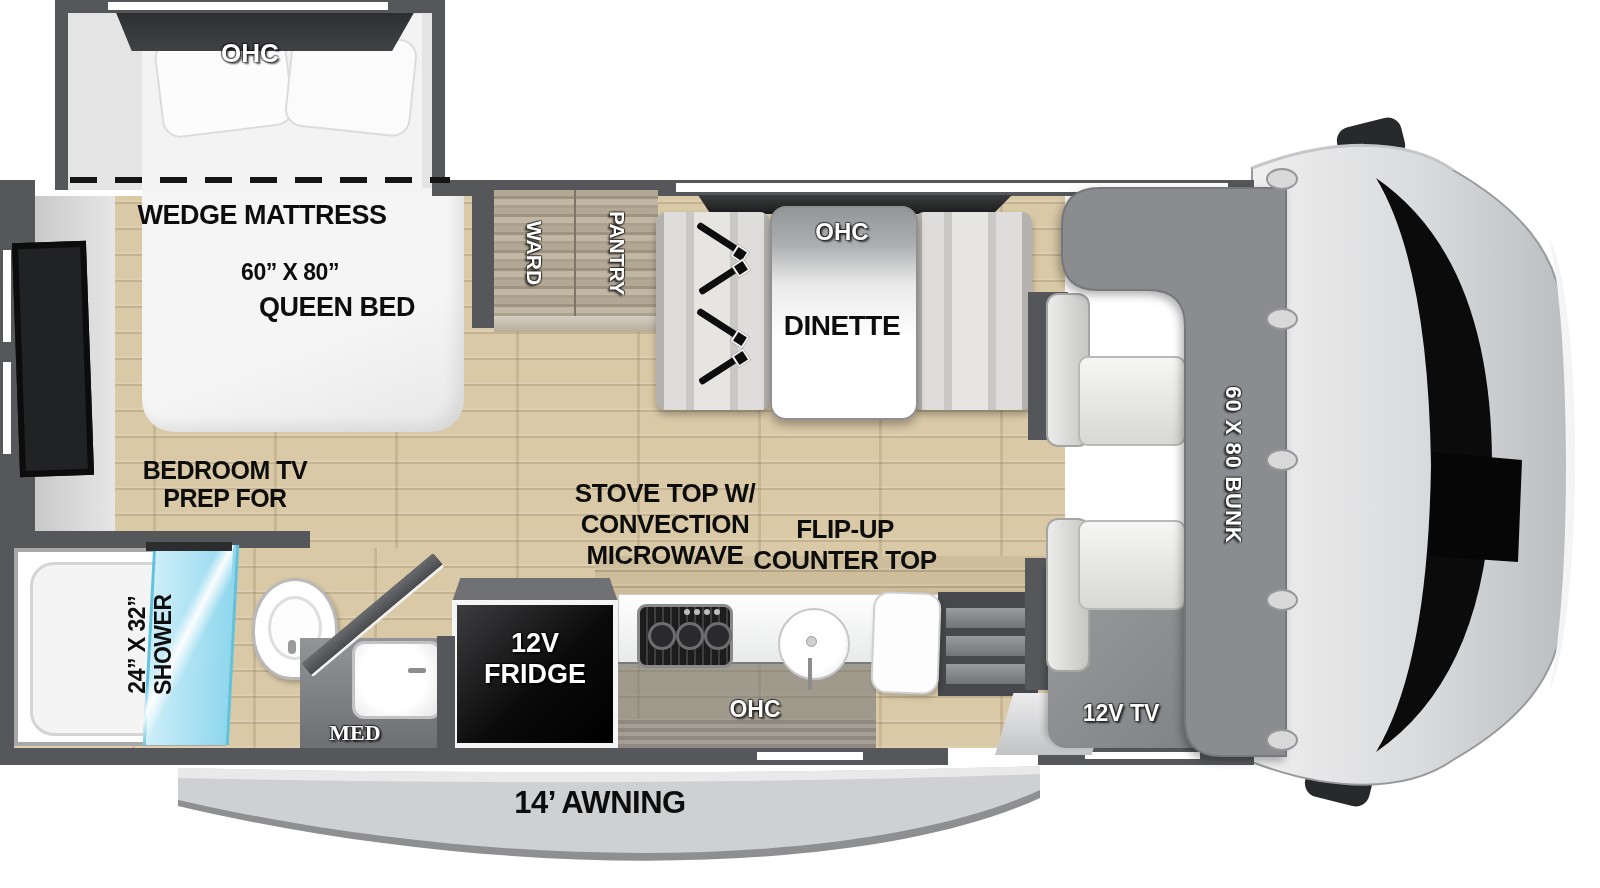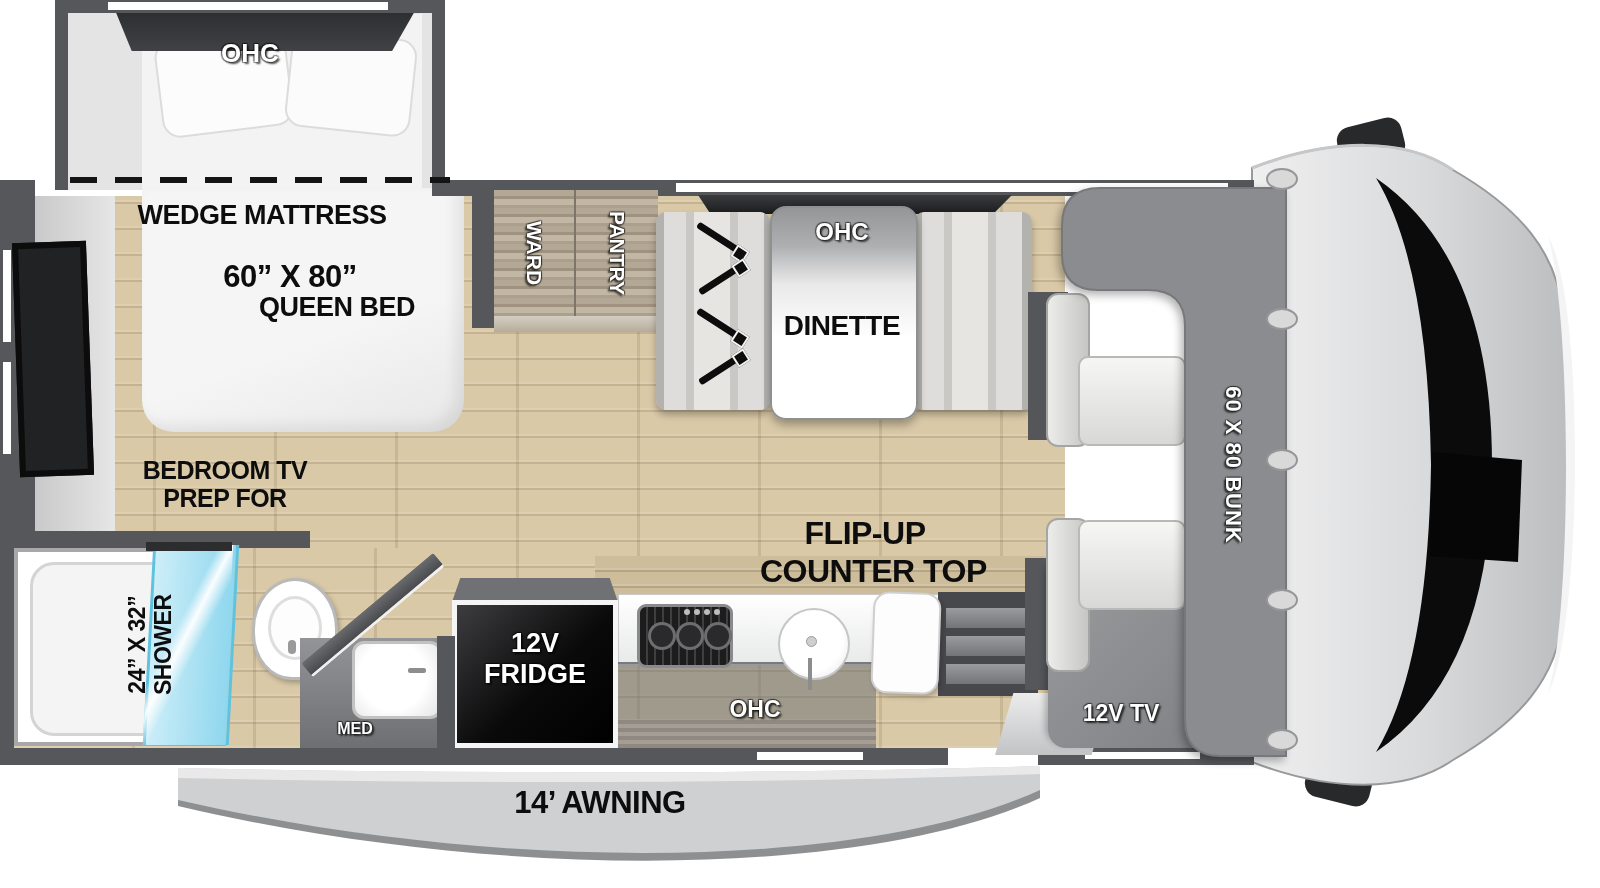--- a/index.html
+++ b/index.html
@@ -72,21 +72,21 @@
   <div class="abs" style="left:108px;top:2px;width:280px;height:8px;z-index:7;background:#ffffff;"></div>
 
   <div class="abs" style="left:70px;top:177px;width:380px;height:6px;z-index:8;background:repeating-linear-gradient(90deg,#141414 0 27px,transparent 27px 45px);"></div>
 
   <div class="abs wall" style="left:0;top:180px;width:35px;height:352px;z-index:6;"></div>
   <div class="abs" style="left:3px;top:250px;width:8px;height:92px;z-index:7;background:#ffffff;"></div>
   <div class="abs" style="left:3px;top:362px;width:8px;height:92px;z-index:7;background:#ffffff;"></div>
   <div class="abs" style="left:16px;top:242px;width:62px;height:222px;z-index:7;background:#212224;border:6px solid #0c0c0d;transform:rotate(-2deg);"></div>
 
   <div class="abs t" style="left:117px;top:200px;width:290px;z-index:20;font-size:27px;"><span>WEDGE MATTRESS</span></div>
-  <div class="abs t" style="left:165px;top:260px;width:250px;z-index:20;font-size:31px;"><span>60” X 80”</span></div>
+  <div class="abs t" style="left:165px;top:260px;width:250px;z-index:20;font-size:23px;"><span>60” X 80”</span></div>
   <div class="abs t" style="left:165px;top:292px;width:250px;z-index:20;font-size:27px;text-align:right;"><span>QUEEN BED</span></div>
   <div class="abs t" style="left:110px;top:456px;width:230px;z-index:20;font-size:25px;">
     <div>BEDROOM TV</div>
       <div>PREP FOR</div>
   </div>
 
   <div class="abs wall" style="left:432px;top:180px;width:822px;height:16px;z-index:6;"></div>
   <div class="abs" style="left:676px;top:183px;width:552px;height:9px;z-index:7;background:#ffffff;"></div>
 
   <div class="abs wall" style="left:472px;top:188px;width:22px;height:140px;z-index:6;"></div>
@@ -143,21 +143,21 @@
   <div class="abs" style="left:252px;top:578px;width:80px;height:96px;z-index:7;background:#ffffff;border:3px solid #b9b9b9;border-radius:50% 50% 46% 46%;box-shadow:2px 3px 5px rgba(0,0,0,.25);"></div>
   <div class="abs" style="left:268px;top:596px;width:48px;height:58px;z-index:8;background:#fdfdfd;border:3px solid #dedede;border-radius:50%;"></div>
   <div class="abs" style="left:288px;top:640px;width:8px;height:14px;z-index:9;background:#9a9a9a;border-radius:4px;"></div>
 
   <div class="abs" style="left:287px;top:606px;width:172px;height:15px;z-index:9;transform:rotate(-40deg);
        background:linear-gradient(180deg,#6a6b6e,#474say84b4e);background:linear-gradient(180deg,#6a6b6e,#4a4b4e);border-radius:3px;border-bottom:3px solid #f0f0f0;"></div>
 
   <div class="abs" style="left:300px;top:638px;width:152px;height:110px;z-index:8;background:linear-gradient(180deg,#939497,#6e6f72);"></div>
   <div class="abs" style="left:352px;top:641px;width:84px;height:72px;z-index:9;background:radial-gradient(circle at 45% 45%,#ffffff 55%,#e4e4e4);border:3px solid #c2c2c2;border-radius:12px;"></div>
   <div class="abs" style="left:408px;top:668px;width:18px;height:5px;z-index:10;background:#8d8d8f;border-radius:2px;"></div>
-  <div class="abs tw" style="left:320px;top:720px;width:70px;z-index:10;font-size:16px;text-align:center;"><span>MED</span></div>
+  <div class="abs tw" style="left:320px;top:720px;width:70px;z-index:10;font-size:22px;text-align:center;font-family:Liberation Serif, serif;"><span>MED</span></div>
   <div class="abs wall" style="left:437px;top:636px;width:18px;height:112px;z-index:9;"></div>
 
   <div class="abs" style="left:595px;top:556px;width:450px;height:46px;z-index:6;background-color:#cdbd9b;
        background-image:repeating-linear-gradient(0deg,rgba(255,255,255,.12) 0 2px,transparent 2px 14px,rgba(110,90,60,.25) 14px 16px);"></div>
 
   <div class="abs" style="left:452px;top:578px;width:166px;height:24px;z-index:7;background:#707174;clip-path:polygon(5% 0,95% 0,100% 100%,0 100%);"></div>
   <div class="abs" style="left:452px;top:600px;width:166px;height:148px;z-index:8;box-sizing:border-box;border:5px solid #f5f5f5;
        background:linear-gradient(135deg,#3d3d3f 0%,#0a0a0b 55%,#000 100%);"></div>
   <div class="abs tw" style="left:462px;top:628px;width:146px;z-index:9;font-size:27px;text-align:center;line-height:1.15;">
     <div>12V</div>
@@ -222,21 +222,26 @@
   <div class="abs" style="left:757px;top:752px;width:106px;height:8px;z-index:7;background:#ffffff;"></div>
   <div class="abs" style="left:1085px;top:752px;width:115px;height:7px;z-index:7;background:#ffffff;"></div>
 
   <svg class="abs" style="left:170px;top:760px;z-index:4;" width="880" height="128" viewBox="0 0 880 128">
     <path d="M 8,14 C 300,20 600,20 870,12 L 870,38 C 700,116 340,124 8,46 Z" fill="#8e8f91"></path>
     <path d="M 8,8 C 300,14 600,14 870,6 L 870,30 C 700,108 340,116 8,40 Z" fill="#cfd0d2"></path>
     <path d="M 8,8 C 300,14 600,14 870,6 L 870,14 C 600,24 300,24 8,18 Z" fill="#e9e9ea"></path>
   </svg>
   <div class="abs t" style="left:450px;top:786px;width:300px;z-index:20;font-size:31px;"><span>14’ AWNING</span></div>
 
-  <div class="abs t" style="left:760px;top:514px;width:210px;z-index:20;font-size:32px;line-height:1.2;">
+  <div class="abs t" style="left:540px;top:478px;width:250px;z-index:20;font-size:26px;line-height:1.2;">
+    <div>STOVE TOP W/</div>
+      <div>CONVECTION</div>
+      <div>MICROWAVE</div>
+  </div>
+  <div class="abs t" style="left:740px;top:514px;width:210px;z-index:20;font-size:26px;line-height:1.2;">
     <div>FLIP-UP</div>
       <div>COUNTER TOP</div>
   </div>
 
   <div class="abs t" style="left:1100px;top:818px;width:460px;z-index:20;font-size:27px;line-height:1.2;">
   </div>
 
 </div>
 
 </body></html>

